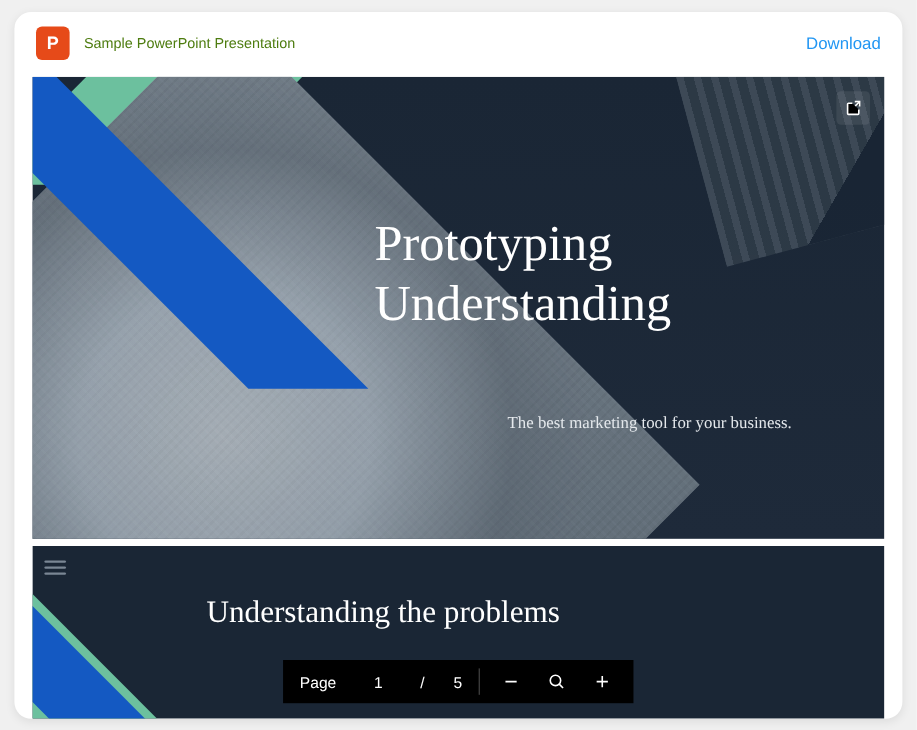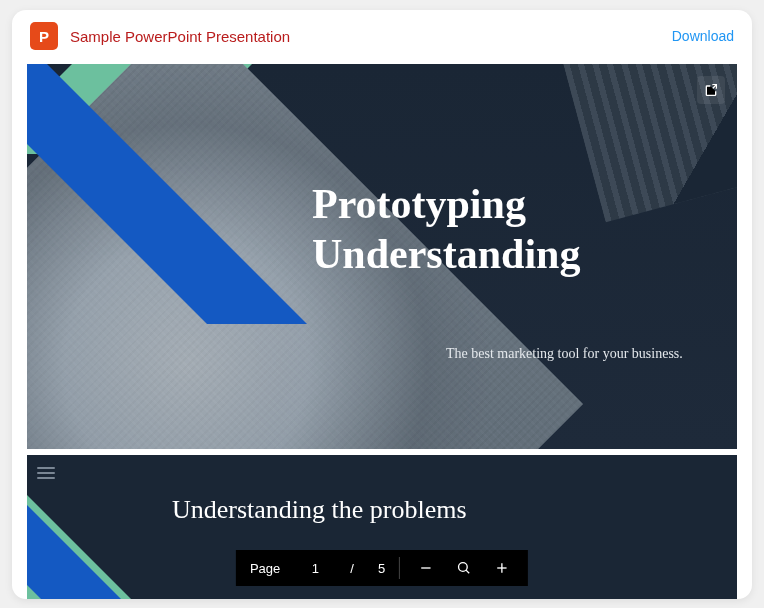--- a/index.html
+++ b/index.html
@@ -32,22 +32,22 @@
       border-radius: 5px;
       display: flex;
       align-items: center;
       justify-content: center;
       color: #fff;
       font-weight: 700;
       font-size: 15px;
     }
     .title {
       flex: 1;
-      font-size: 15px;
-      color: #b91c1c;
+      font-size: 12px;
+      color: #4d7c0f;
       font-weight: 500;
     }
     .download {
       color: #2196f3;
       font-size: 14px;
       text-decoration: none;
       cursor: pointer;
       padding-left: 14px;
     }
     .viewer {
@@ -135,27 +135,27 @@
       position:absolute; inset:0;
       background: linear-gradient(135deg, transparent 50%, #1a2635 50%);
     }
     .slide1-title {
       position: absolute;
       left: 285px;
       top: 115px;
       color: #fff;
       font-family: Georgia, 'Times New Roman', serif;
       font-size: 42px;
-      font-weight: 700;
+      font-weight: 400;
       line-height: 1.2;
       z-index: 10;
     }
     .slide1-sub {
       position: absolute;
-      left: 419px;
+      left: 396px;
       top: 282px;
       color: #e4e8ec;
       font-family: Georgia, 'Times New Roman', serif;
       font-size: 14px;
       z-index: 10;
     }
     
     .slide2 {
       margin-top: 6px;
       width: 100%;

